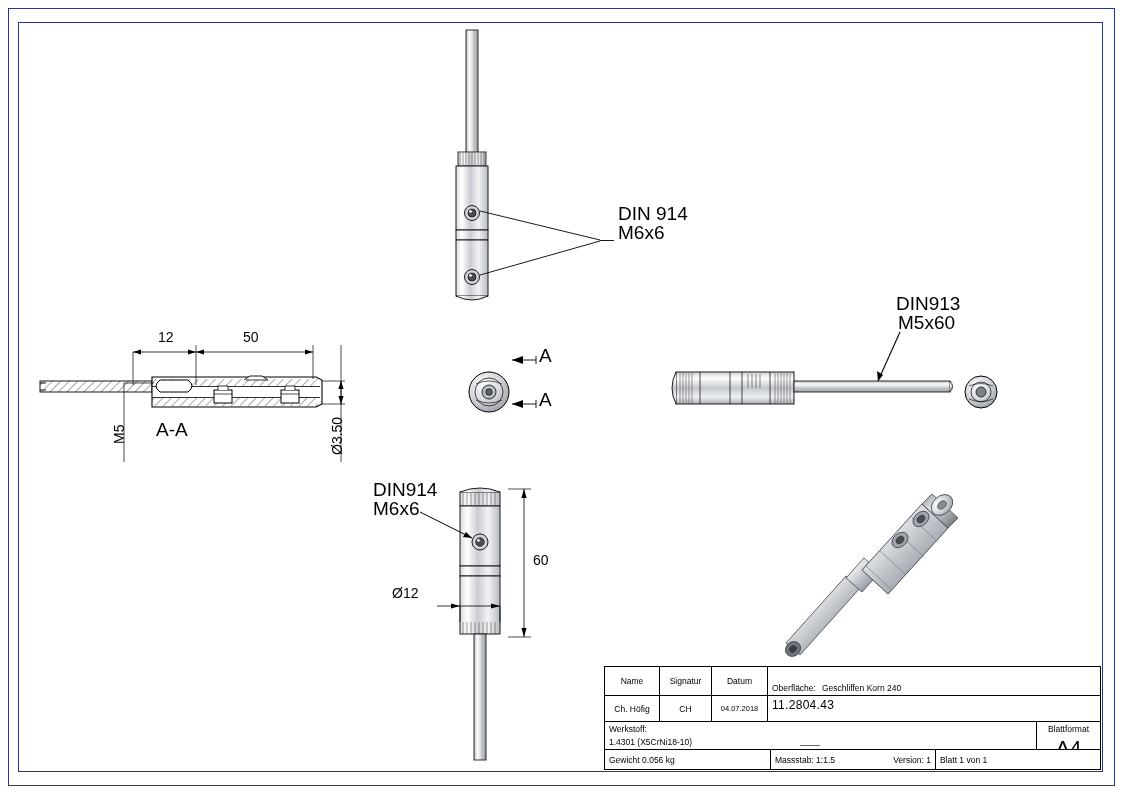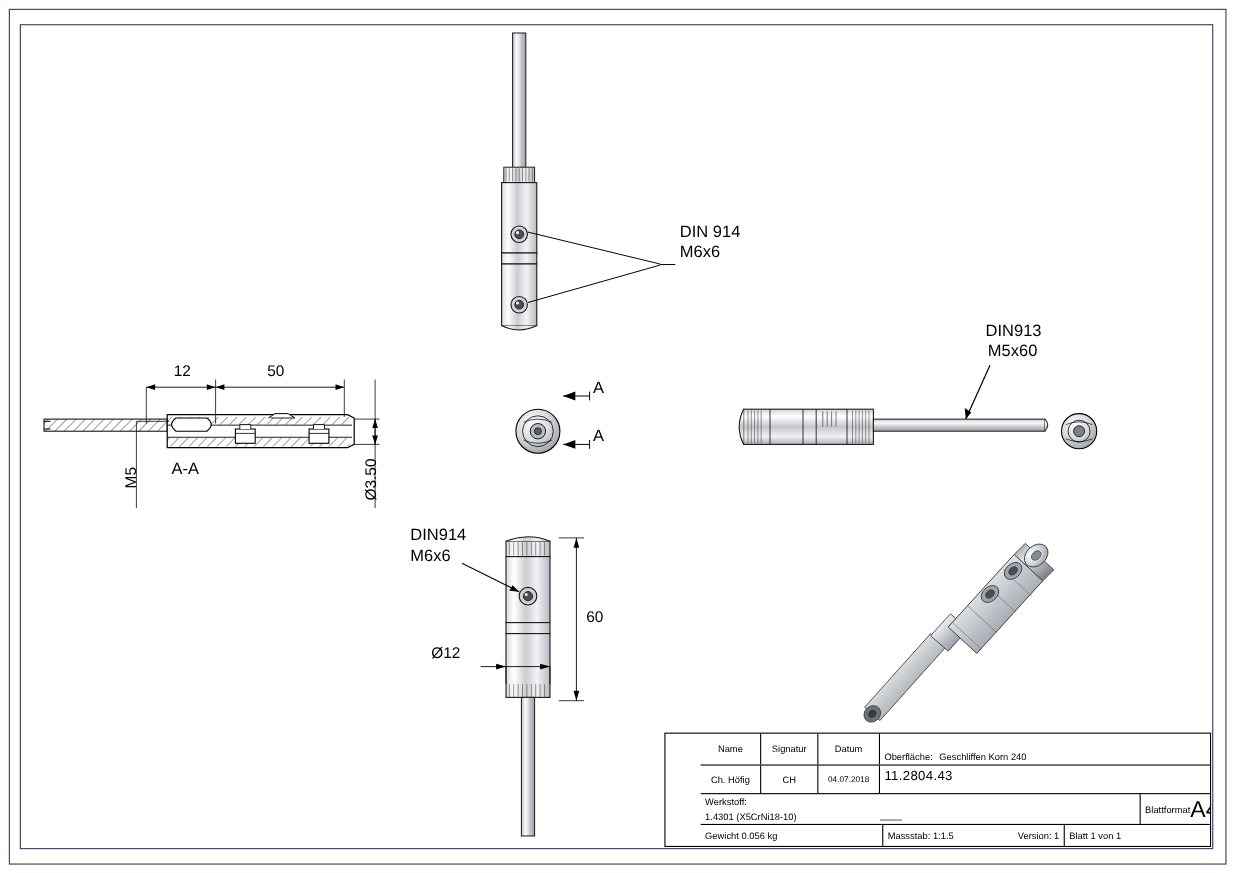--- a/index.html
+++ b/index.html
@@ -30,21 +30,21 @@
     width: 1083px; height: 748px;
     border: 1px solid #2b3a6b;
   }
   svg.draw {
     position: absolute;
     left: 0; top: 0;
     width: 1123px; height: 794px;
   }
   .lbl {
     position: absolute;
-    font-size: 15px;
+    font-size: 19px;
     line-height: 1.12;
     white-space: pre;
     color: #000;
   }
   .lbl.dim { font-size: 14px; }
   .rot90 {
     transform-origin: left top;
     transform: rotate(-90deg);
   }
 
@@ -53,21 +53,20 @@
     position: absolute;
     left: 604px; top: 666px;
     width: 497px; height: 104px;
     border: 1px solid #000;
     box-sizing: border-box;
     font-size: 8px;
   }
   #titleblock .row {
     display: flex;
     box-sizing: border-box;
-    margin-left: 32px;
   }
   #titleblock .r1 { height: 28px; }
   #titleblock .r2 { height: 26px; border-top: 1px solid #000; }
   #titleblock .r3 { height: 28px; border-top: 1px solid #000; }
   #titleblock .r4 { height: 20px; border-top: 1px solid #000; }
   #titleblock .c {
     box-sizing: border-box;
     padding: 2px 4px;
     display: flex;
     align-items: center;
@@ -418,21 +417,21 @@
         <span class="artnum">11.2804.4</span>
         <span class="artnum suffix">3</span>
       </div>
     </div>
 
     <div class="row r3">
       <div class="c cmat" style="flex-direction:column; align-items:flex-start; justify-content:center;">
         <span class="tb-text">Werkstoff:</span>
         <span class="tb-text" style="margin-top:3px;">1.4301 (X5CrNi18-10)</span>
       </div>
-      <div class="c" style="width:64px; border-left:1px solid #000; flex-direction:row; align-items:center; justify-content:flex-start; padding-top:2px;">
+      <div class="c" style="width:64px; border-left:1px solid #000; flex-direction:column; align-items:center; justify-content:flex-start; padding-top:2px;">
         <span class="tb-text">Blattformat</span>
         <span class="fmtval" style="margin-top:2px;">A4</span>
       </div>
     </div>
 
     <div class="row r4">
       <div class="c vline" style="width:166px;">
         <span class="tb-text">Gewicht 0.056 kg</span>
       </div>
       <div class="c vline" style="width:165px;justify-content:space-between;">

